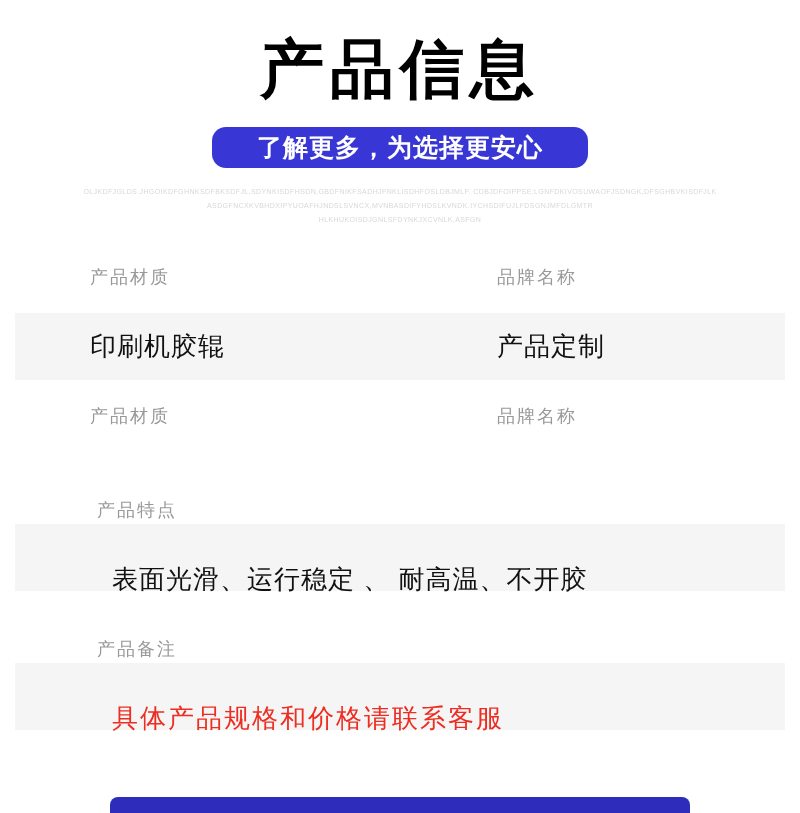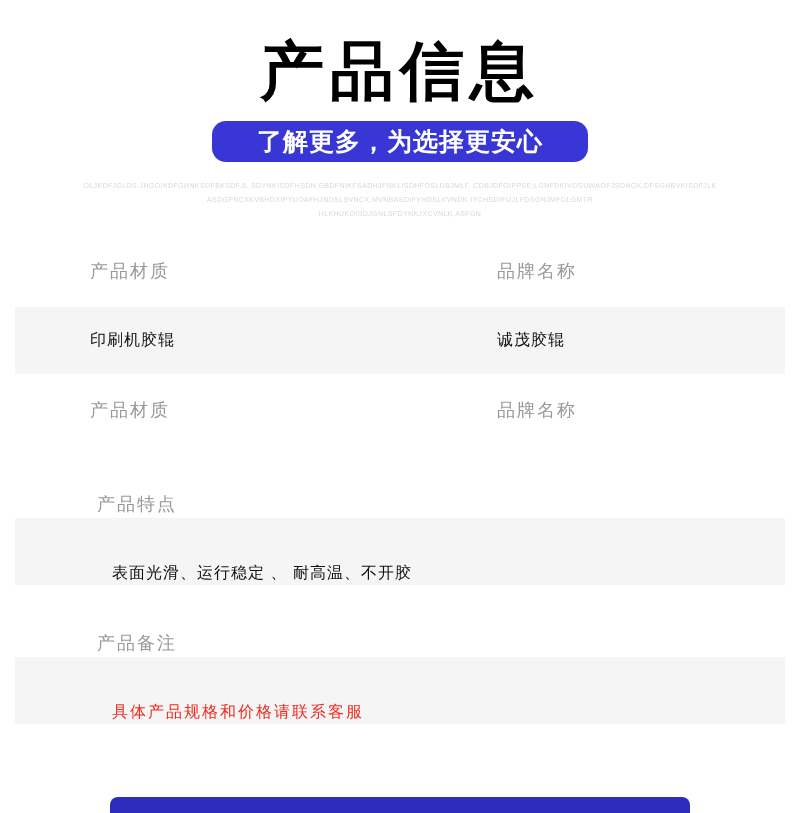--- a/index.html
+++ b/index.html
@@ -16,22 +16,22 @@
   body{background:#ffffff;}
   .page{
     position:relative;
     width:800px;height:813px;
     margin:0 auto;
     background:#ffffff;
     overflow:hidden;
     font-family:"Liberation Sans","DejaVu Sans",sans-serif;
   }
   .title{
-    margin:1px;
-    padding-top:29px;
+    margin:16px;
+    padding-top:12px;
     text-align:center;
     font-size:64px;
     line-height:1.3;
     font-weight:900;
     letter-spacing:6px;
     color:var(--title-black);
   }
   .banner{
     width:376px;height:41px;
     margin:8px auto 0;
@@ -75,21 +75,21 @@
   .label-row .cell:last-child{padding-left:97px;}
   .value-band .cell:first-child{padding-left:75px;}
   .value-band .cell:last-child{padding-left:97px;}
   .cell.full{width:100%;margin-top:43px;}
   .label-text{
     font-size:18px;
     color:var(--label-gray);
     letter-spacing:2px;
   }
   .value-text{
-    font-size:16px;
+    font-size:26px;
     color:var(--value-black);
     letter-spacing:1px;
   }
   .value-text.red{
     color:var(--remark-red);
     letter-spacing:2px;
     text-align:center;
   }
   .footer-bar{
     position:absolute;
@@ -125,21 +125,21 @@
       </div>
       <div class="cell">
         <span class="label-text">品牌名称</span>
       </div>
     </div>
     <div class="value-band">
       <div class="cell">
         <span class="value-text">印刷机胶辊</span>
       </div>
       <div class="cell">
-        <span class="value-text">诚茂胶辊</span>
+        <span class="value-text">产品定制</span>
       </div>
     </div>
 
     <div class="label-row">
       <div class="cell">
         <span class="label-text">产品材质</span>
       </div>
       <div class="cell">
         <span class="label-text">品牌名称</span>
       </div>

